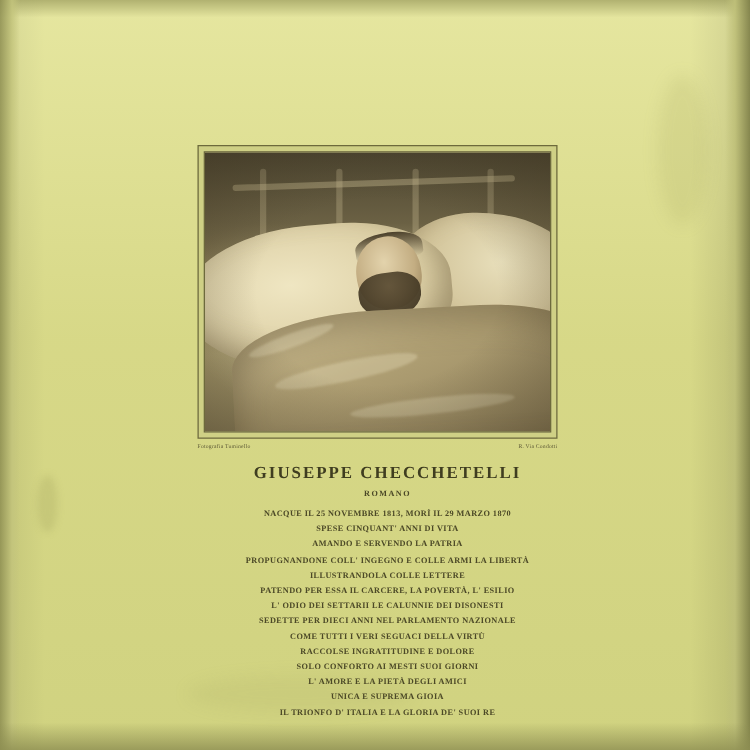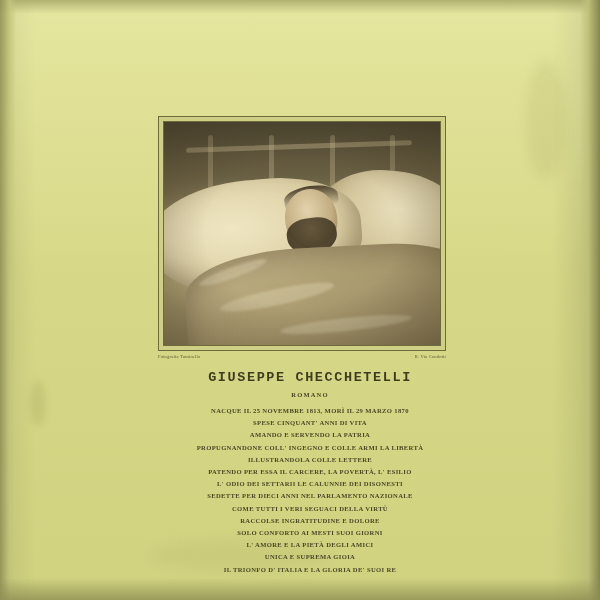--- a/index.html
+++ b/index.html
@@ -226,21 +226,21 @@
     width: 420px;
     text-align: center;
     color: #4a4726;
   }
   .name {
     font-size: 13.5px;
     letter-spacing: 1.6px;
     font-weight: 700;
     color: #3f3d20;
     margin-bottom: 6px;
-    font-family: Liberation Mono, monospace;
+    font-family: Liberation Serif, serif;
   }
   .subtitle {
     font-size: 6.5px;
     letter-spacing: 1.2px;
     font-weight: 700;
     color: #4a4726;
     margin-bottom: 7px;
   }
   .verse {
     font-size: 6.6px;

